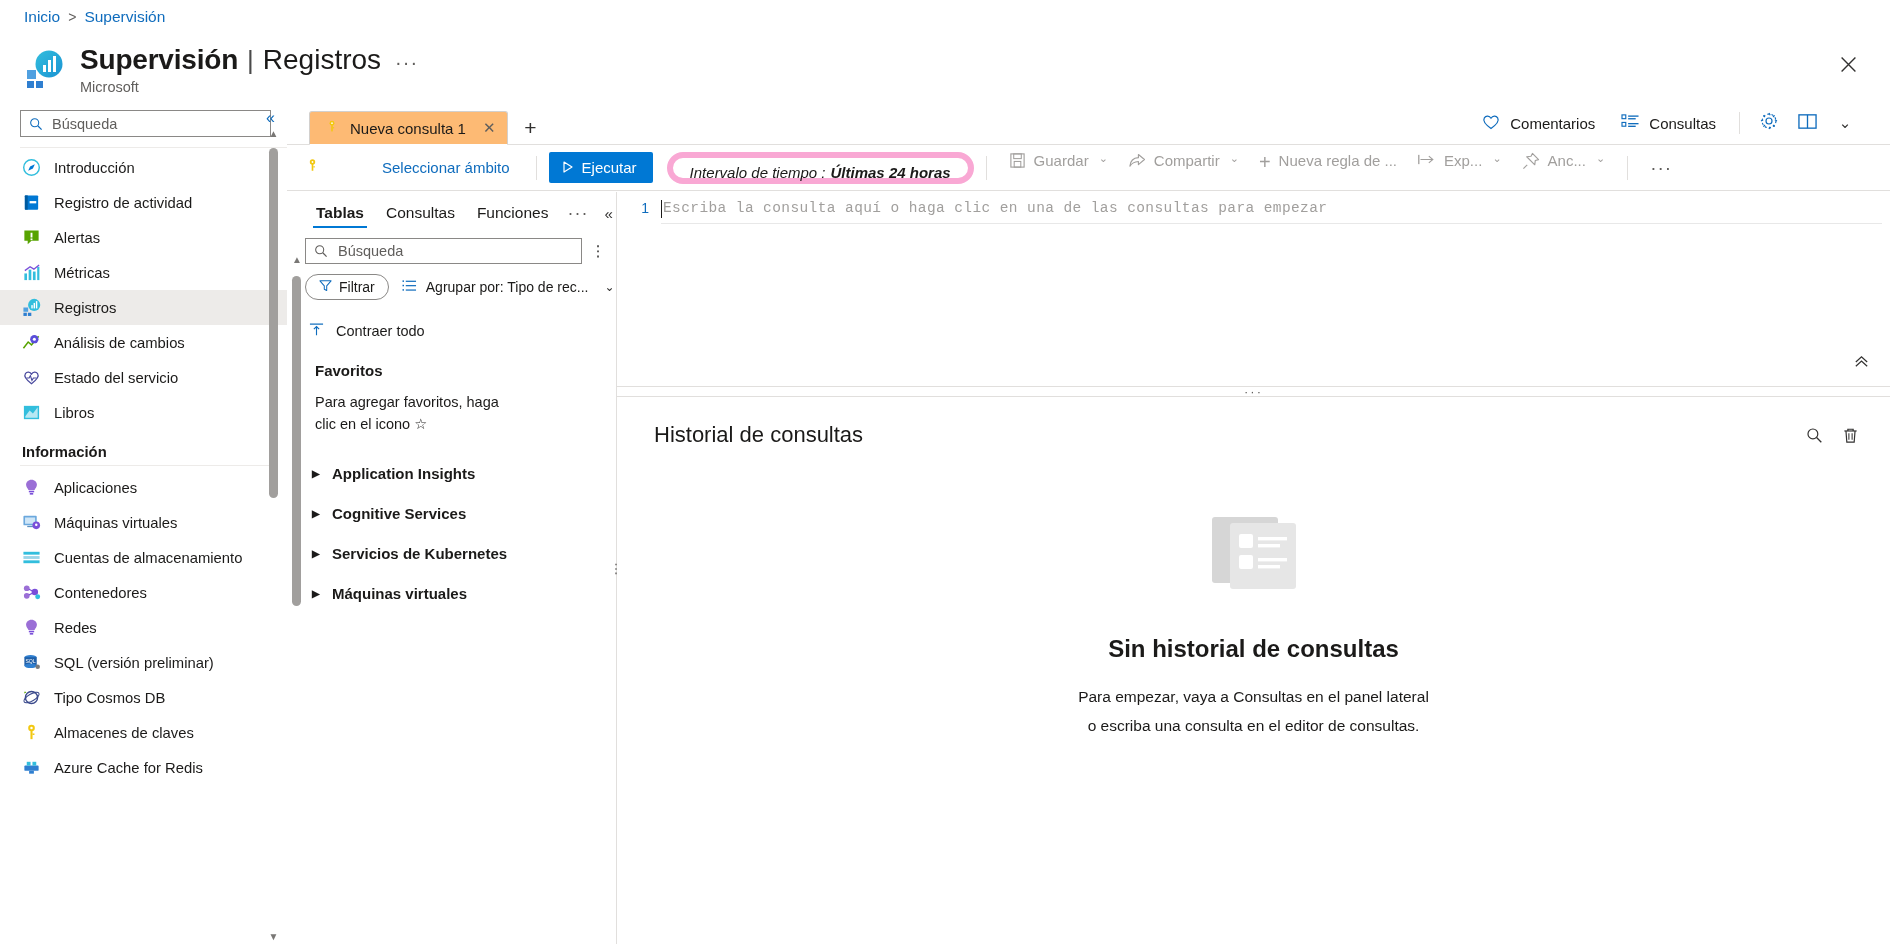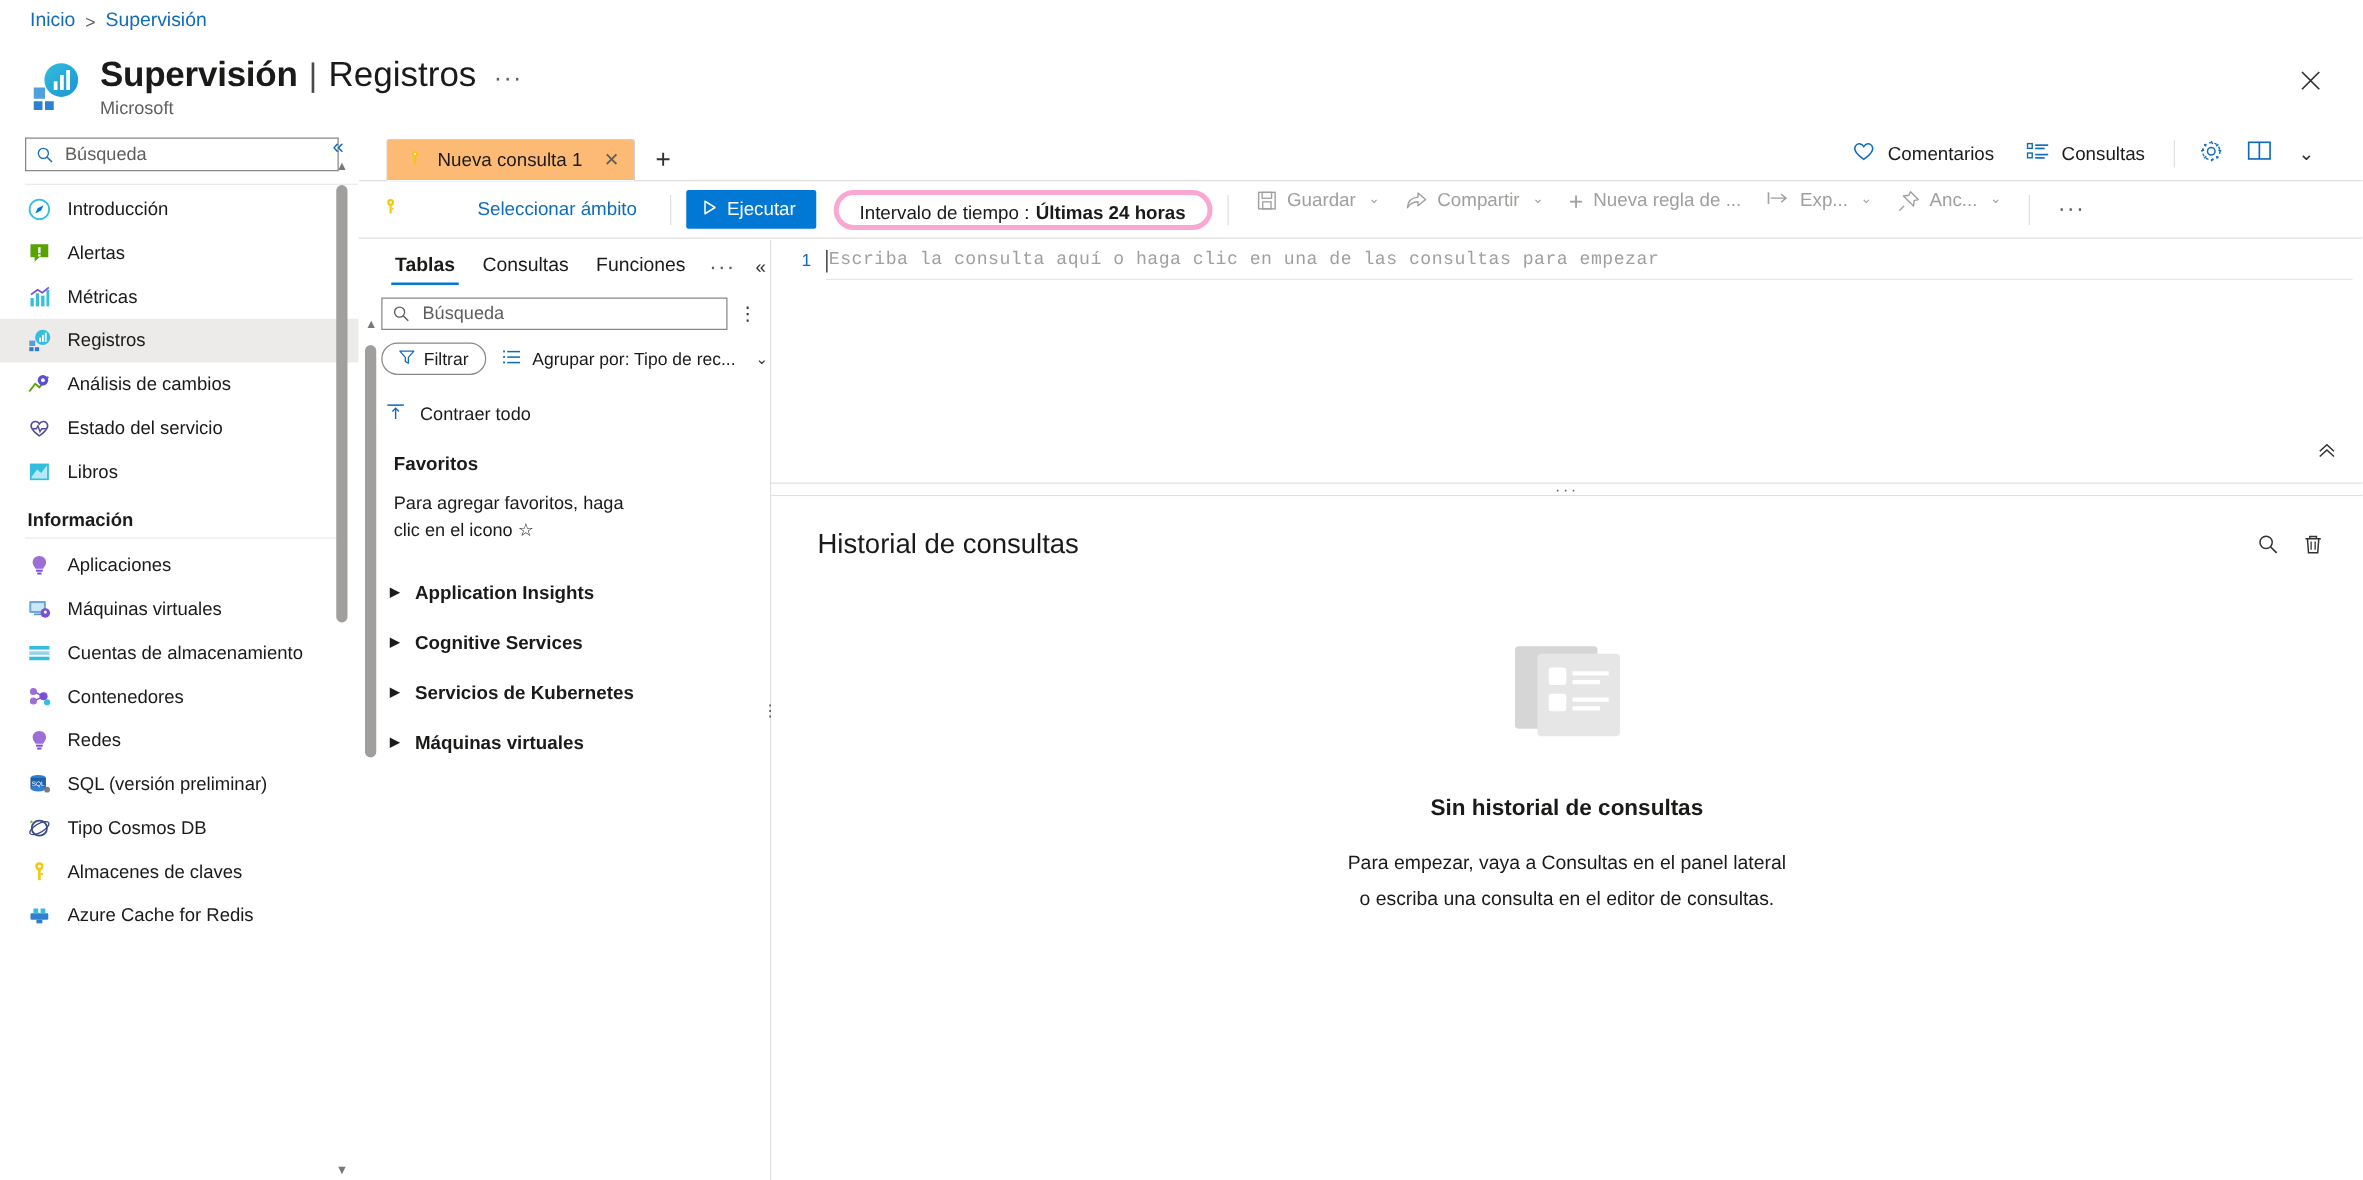--- a/index.html
+++ b/index.html
@@ -150,23 +150,23 @@
   }
   .scope-link { color: #0f6cbd; font-size: 15px; cursor: pointer; }
   .vsep { width: 1px; height: 24px; background: #e1dfdd; margin: 0 12px; }
   .run-btn {
     display: flex; align-items: center; gap: 8px;
     background: #0078d4; color: #fff; height: 31px; padding: 0 16px 0 13px;
     font-size: 15px; cursor: pointer; border-radius: 2px;
   }
   .timerange {
     display: flex; align-items: baseline; gap: 5px;
-    border: 4px solid #f9a8d4; border-radius: 17px;
+    border: 6px solid #f9a8d4; border-radius: 17px;
     height: 32px; padding: 0 17px; margin-left: 14px; cursor: pointer;
-    font-size: 15px; line-height: 30px;
+    font-size: 15px; line-height: 30px; font-style: italic;
   }
   .timerange b { font-weight: 700; }
   .cmd-btn {
     display: flex; gap: 8px;
     height: 32px; padding: 0 10px; font-size: 15px; color: #a19f9d; cursor: default;
     white-space: nowrap;
   }
   .cmd-btn .chev { font-size: 11px; margin-left: 2px; }
   .cmd-more {
     font-size: 19px; color: #605e5c; letter-spacing: 1px; padding: 0 10px; cursor: pointer;
@@ -298,21 +298,21 @@
   .history-actions { margin-left: auto; display: flex; align-items: center; gap: 4px; }
   .hist-icon-btn {
     width: 32px; height: 32px; display: flex; align-items: center; justify-content: center;
     cursor: pointer; color: #323130;
   }
   .empty {
     display: flex; flex-direction: column; align-items: center;
     padding-top: 58px;
   }
   .empty-title {
-    font-size: 18px; font-weight: 700; margin-top: 34px; color: #1b1a19;
+    font-size: 24px; font-weight: 700; margin-top: 34px; color: #1b1a19;
   }
   .empty-lines {
     margin-top: 20px; text-align: center; font-size: 15.5px; color: #1b1a19; line-height: 1.85;
   }
 </style>
 </head>
 <body>
 
 <div class="app">
 
@@ -373,20 +373,30 @@
       <div class="nav-item">
         <span class="nav-icon">
           <svg width="19" height="19" viewBox="0 0 20 20">
             <circle cx="10" cy="10" r="8.2" fill="none" stroke="#32bedd" stroke-width="1.5"></circle>
             <path d="M6.5 13.5 L11.5 11 L13.5 6.5 L8.5 9 Z" fill="#0078d4"></path>
           </svg>
         </span>
         <span>Introducción</span>
       </div>
 
+      <div class="nav-item">
+        <span class="nav-icon">
+          <svg width="19" height="19" viewBox="0 0 20 20">
+            <rect x="3" y="2.5" width="14" height="15" rx="1" fill="#0078d4"></rect>
+            <rect x="3" y="2.5" width="3" height="15" fill="#005a9e"></rect>
+            <rect x="8" y="8.5" width="7" height="2.4" fill="#fff"></rect>
+          </svg>
+        </span>
+        <span>Registro de actividad</span>
+      </div>
 
       <div class="nav-item">
         <span class="nav-icon">
           <svg width="19" height="19" viewBox="0 0 20 20">
             <path d="M2.5 2.5 H17.5 V13.5 H10 L6 17.2 V13.5 H2.5 Z" fill="#57a300"></path>
             <rect x="9" y="5" width="2" height="5" fill="#fff"></rect>
             <rect x="9" y="11" width="2" height="1.8" fill="#fff"></rect>
           </svg>
         </span>
         <span>Alertas</span>

